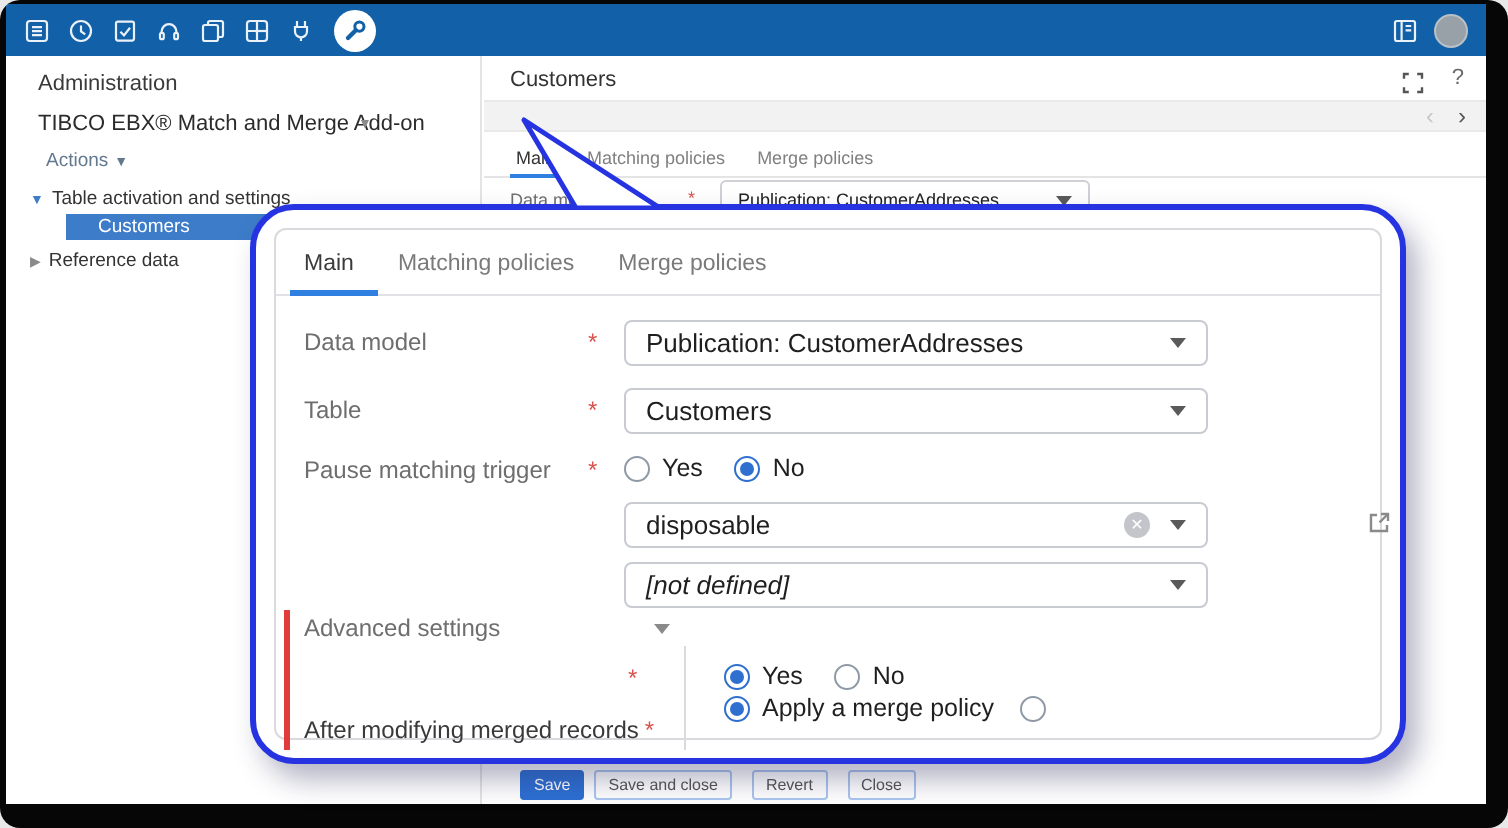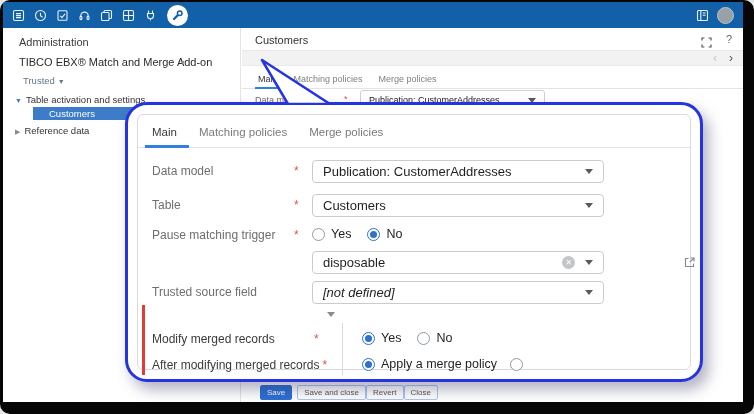--- a/index.html
+++ b/index.html
@@ -39,21 +39,21 @@
   .m-tab { position:relative; padding-top:6px; }
   .m-tab.active { color:#333; }
   .m-tab.active::after { content:""; position:absolute; left:-3px; right:-4px; bottom:-1px; height:2px; background:#2F80E0; }
   .bg-label { position:absolute; left:13px; top:67px; font-size:9px; color:#6F6F6F; }
   .bg-req { position:absolute; left:102px; top:66px; font-size:9px; color:#D9534F; }
   .bg-field { position:absolute; left:118px; top:62px; width:185px; height:20px; border:1px solid #CFCFD6; border-radius:3px; background:#fff; display:flex; align-items:center; padding:0 8px; font-size:9px; color:#222; }
   .caret-down { width:0; height:0; border-left:4px solid transparent; border-right:4px solid transparent; border-top:5px solid #5A5A5A; margin-left:auto; }
   .m-buttons { position:absolute; left:18px; top:357px; display:flex; align-items:center; }
   .btn { height:15px; border-radius:2px; font-size:8px; display:flex; align-items:center; justify-content:center; padding:0 6px; }
   .btn-primary { background:#2D6FD2; color:#fff; border:1px solid #2D6FD2; margin-right:5px; }
-  .btn-secondary { background:#fff; color:#555; border:1px solid #A9C6EE; }
+  .btn-secondary { background:#fff; color:#555; border:1px solid #A9C6EE; margin-right:10px; }
 
   
   .popup { position:absolute; left:122px; top:100px; width:578px; height:280px; background:#fff; border:3px solid #2633E0; border-radius:22px; box-shadow:6px 8px 14px rgba(40,40,90,0.35); z-index:10; }
   .pointer { position:absolute; left:124px; top:-48px; width:80px; height:48px; }
   .popup-inner { position:absolute; left:9px; top:9px; right:9px; bottom:9px; border:1px solid #DADADE; border-radius:6px; }
   .p-tabs { position:absolute; left:0; top:0; width:100%; height:33px; border-bottom:1px solid #E2E2E6; display:flex; padding-left:14px; gap:22px; font-size:11.5px; color:#7A7A7A; }
   .p-tab { position:relative; padding-top:11px; }
   .p-tab.active { color:#3A3A3A; }
   .p-tab.active::after { content:""; position:absolute; left:-7px; right:-12px; bottom:-1px; height:3px; background:#2F80E0; }
   .p-label { position:absolute; left:14px; font-size:12px; color:#6E6E6E; white-space:nowrap; }
@@ -146,21 +146,21 @@
             </svg>
         </span>
         <span class="avatar"></span>
       </span>
     </div>
 
     <div class="sidebar">
       <div class="sb-title">Administration</div>
       <div class="sb-module">TIBCO EBX® Match and Merge Add-on</div>
       <div class="sb-module-caret">▼</div>
-      <div class="sb-actions"><span>Trusted</span><span class="crt">▼</span></div>
+      <div class="sb-actions"><span>Actions</span><span class="crt">▼</span></div>
       <div class="tree-item" style="top:66px"><span class="tree-caret">▼</span><span>Table activation and settings</span></div>
       <div class="tree-selected">Customers</div>
       <div class="tree-item" style="top:97px"><span class="tree-caret closed">▶</span><span>Reference data</span></div>
     </div>
 
     <div class="main">
       <div class="m-title">Customers</div>
       <span class="m-expand">
         <svg width="11" height="11" viewBox="0 0 11 11" fill="none" stroke="#555" stroke-width="1.2">
             <path d="M1 3.4V1h2.4M7.6 1H10v2.4M10 7.6V10H7.6M3.4 10H1V7.6"></path>
@@ -235,47 +235,46 @@
           <span class="caret-down"></span>
         </div>
         <span class="ext-link">
           <svg width="13" height="13" viewBox="0 0 13 13" fill="none" stroke="#8A8A8A" stroke-width="1.2">
               <path d="M5.5 2.5H2.5v8h8V7.5"></path>
               <path d="M7.5 2h3.5v3.5"></path>
               <path d="M11 2 6.8 6.2"></path>
             </svg>
         </span>
 
-        <div class="p-label" style="top:170px">Trusted source field</div>
         <div class="p-field" style="top:166px">
           <span class="italic">[not defined]</span>
           <span class="caret-down"></span>
         </div>
 
         <div class="red-bar"></div>
+        <div class="p-label" style="top:192px">Advanced settings</div>
         <span class="adv-caret"></span>
 
         <div class="v-divider"></div>
-        <div class="p-label dark" style="top:217px">Modify merged records</div>
         <div class="p-req" style="left:176px; top:217px">*</div>
         <div class="radio-row" style="left:224px; top:216px">
           <span class="opt">
               <span class="rdo sel"></span>
               <span>Yes</span>
             </span>
           <span class="opt">
               <span class="rdo"></span>
               <span>No</span>
             </span>
         </div>
 
         <div class="p-label dark" style="top:243px">
           <span>After modifying merged records</span><span class="p-req inline">*</span>
         </div>
-        <div class="radio-row" style="left:224px; top:242px; gap:13px">
+        <div class="radio-row" style="left:224px; top:232px; gap:13px">
           <span class="opt">
               <span class="rdo sel"></span>
               <span>Apply a merge policy</span>
             </span>
           <span class="opt">
               <span class="rdo"></span>
             </span>
         </div>
       </div>
     </div>

